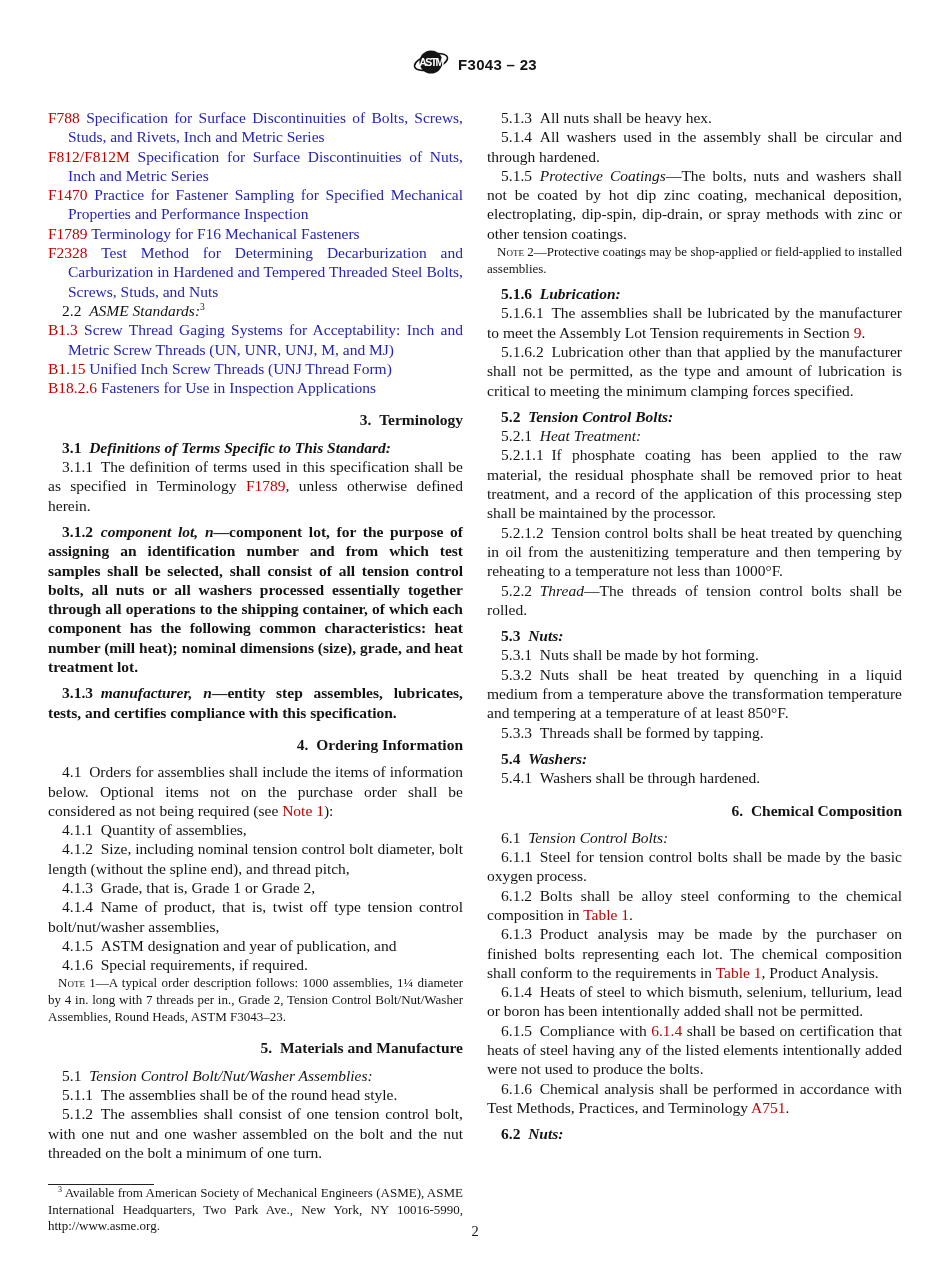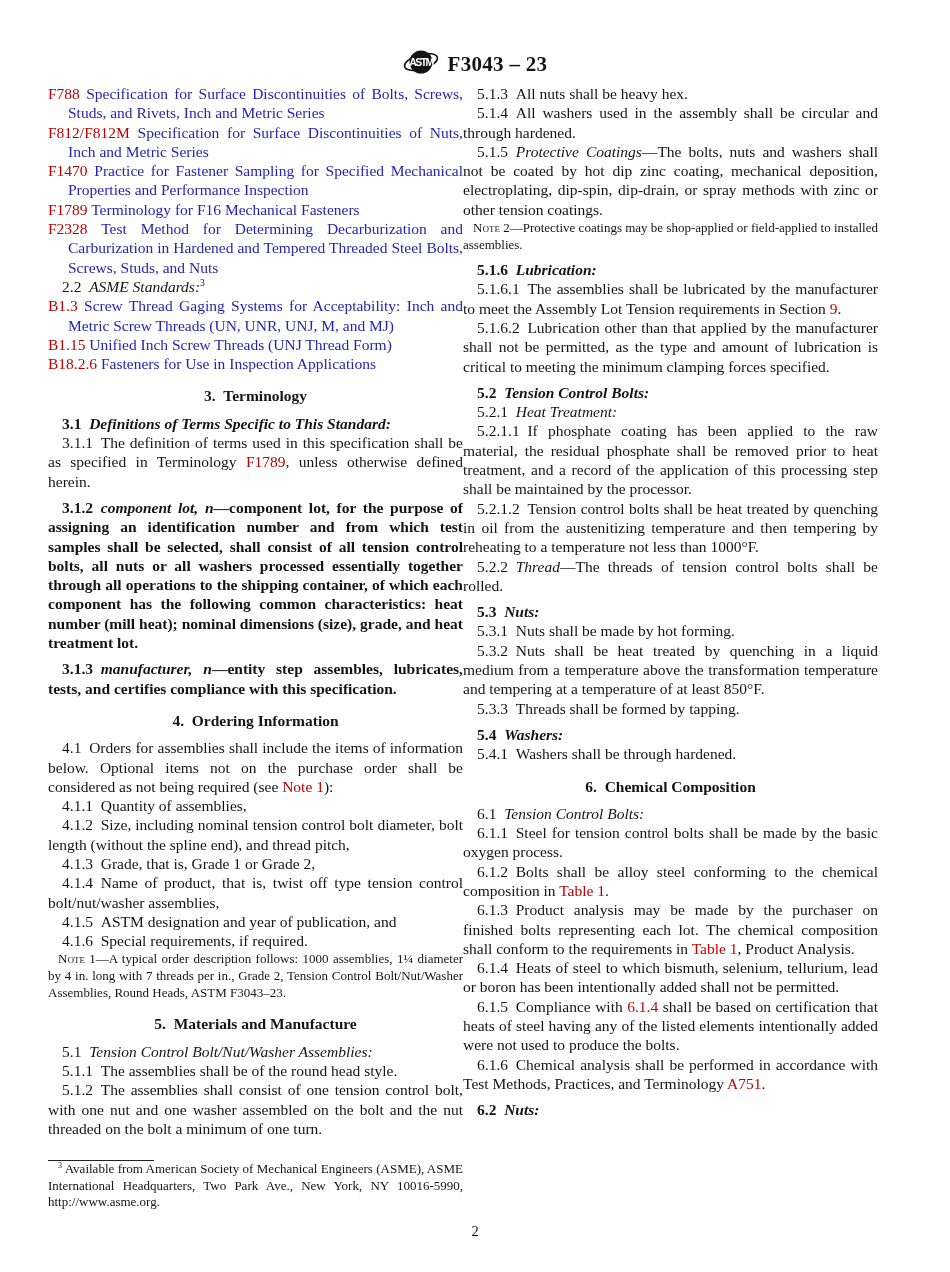--- a/index.html
+++ b/index.html
@@ -1,31 +1,31 @@
 <!DOCTYPE html>
 <html><head>
 <meta charset="utf-8">
 <style>
   html,body { margin:0; padding:0; background:#ffffff; }
   body { width:950px; height:1272px; font-family:"Liberation Serif", serif; color:#141414; }
   .page { position:relative; width:950px; height:1272px; overflow:hidden; background:#fff; }
 
   header.page-header { position:absolute; top:48px; left:0; width:100%;
     display:flex; justify-content:center; align-items:center; gap:9px; }
-  .designation { font-family:Liberation Serif, serif; font-weight:bold;
-    font-size:21px; letter-spacing:.3px; }
+  .designation { font-family:Liberation Sans, sans-serif; font-weight:bold;
+    font-size:15px; letter-spacing:.3px; }
 
-  .cols { position:absolute; top:84px; left:48px; display:flex; }
+  .cols { position:absolute; top:108px; left:48px; display:flex; gap:24px; }
   .col { width:415px; text-align:justify; font-size:15.5px; line-height:19.3px; }
 
   .col p, .col h2 { margin:0; padding:0; }
   p.p   { text-indent:14px; }
   p.ref { padding-left:20px; text-indent:-20px; }
   .sp   { margin-top:7px !important;font-weight:bold; }
-  h2.h2 { font-size:15.5px; font-weight:bold; margin:13px 0 8px 0; text-align:center; }
+  h2.h2 { font-size:15.5px; font-weight:bold; margin:13px 0 8px 0; text-align:right; }
 
   .note { font-size:13px; line-height:17px; margin:9px 0 9px 0; text-indent:10px; }
   .sc   { font-variant:small-caps; }
 
   .i { font-style:italic; }
   a.red { color:#C00000; text-decoration:none; cursor:pointer; }
   .blue { color:#2525B2; }
   .sup { vertical-align:super; font-size:0.62em; line-height:0; }
 
   .footnote-rule { margin-top:22px; width:106px; border-top:1.3px solid #222; }

